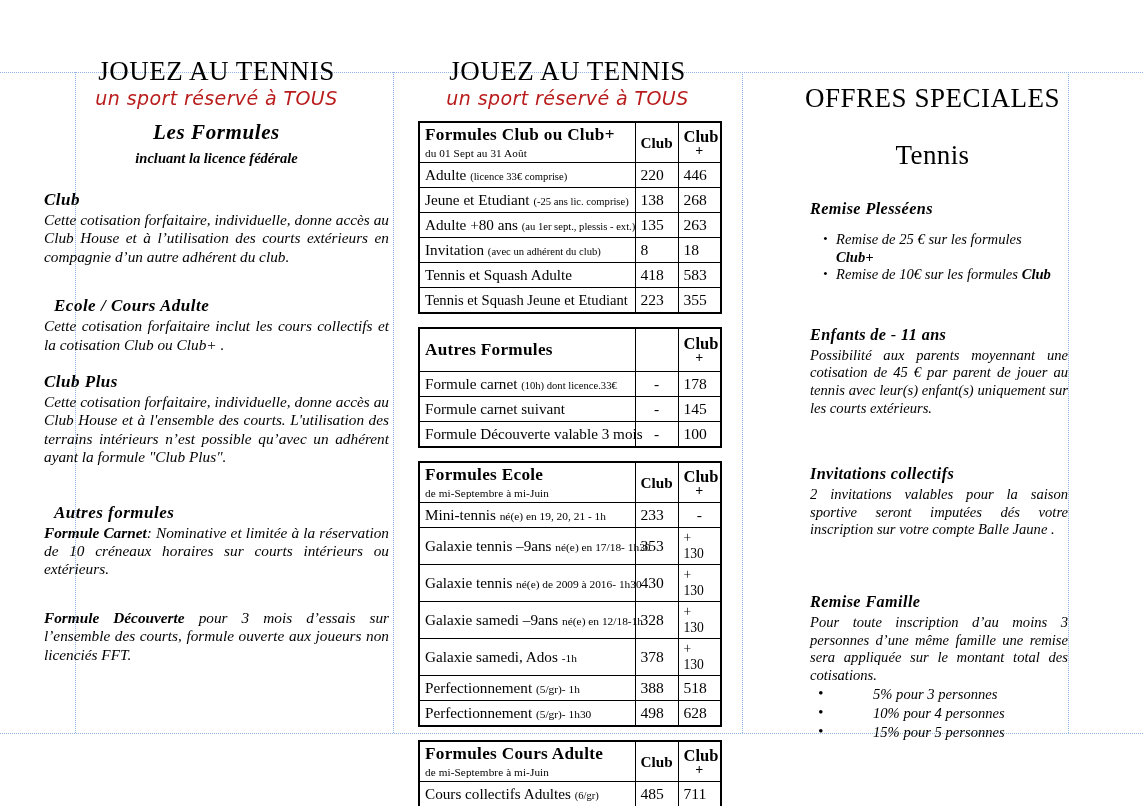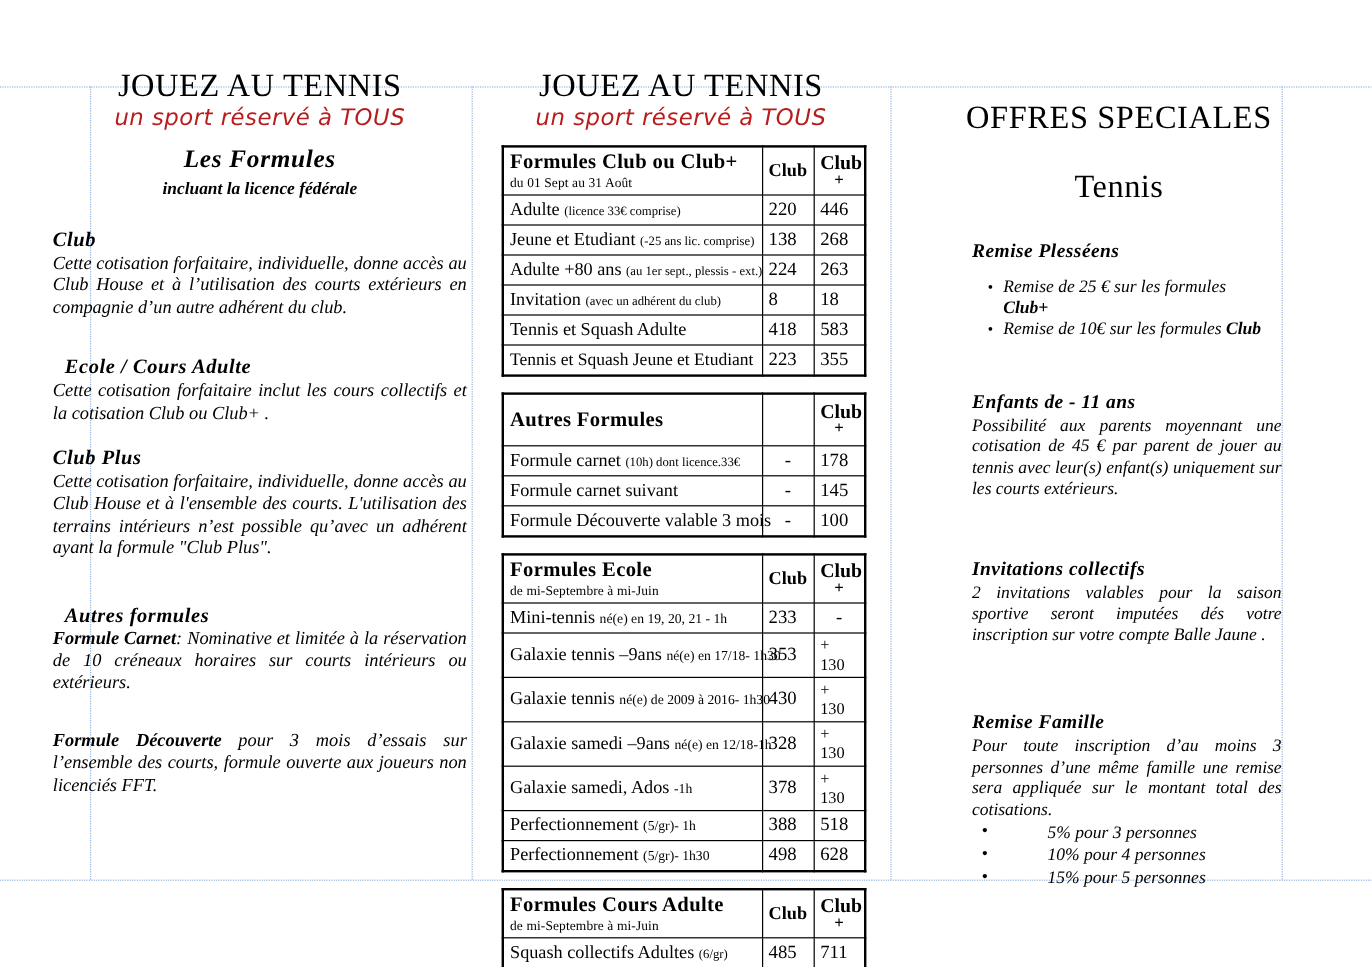--- a/index.html
+++ b/index.html
@@ -253,21 +253,21 @@
           <td class="num">220</td>
           <td class="num">446</td>
         </tr>
       <tr>
           <td class="rowlbl"><span>Jeune et Etudiant </span><span class="tiny">(-25 ans lic. comprise)</span></td>
           <td class="num">138</td>
           <td class="num">268</td>
         </tr>
       <tr>
           <td class="rowlbl"><span>Adulte +80 ans </span><span class="tiny">(au 1er sept., plessis - ext.)</span></td>
-          <td class="num">224</td>
+          <td class="num">135</td>
           <td class="num">263</td>
         </tr>
       <tr>
           <td class="rowlbl"><span>Invitation </span><span class="tiny">(avec un adhérent du club)</span></td>
           <td class="num">8</td>
           <td class="num">18</td>
         </tr>
       <tr>
           <td class="rowlbl"><span>Tennis et Squash Adulte</span><span class="tiny"></span></td>
           <td class="num">418</td>
@@ -385,21 +385,21 @@
           <span class="t-big">Formules Cours Adulte</span>
           <span class="t-small">de mi-Septembre à mi-Juin</span>
         </td>
         <td class="hd">Club</td>
         <td class="hd">
           <span class="plus-lbl">Club</span>
           <span class="plus-lbl" style="display:block;font-size:14px;line-height:13px;">+</span>
         </td>
       </tr>
       <tr>
-          <td class="rowlbl"><span>Squash collectifs Adultes </span><span class="tiny">(6/gr)</span></td>
+          <td class="rowlbl"><span>Cours collectifs Adultes </span><span class="tiny">(6/gr)</span></td>
           <td class="num">485</td>
           <td class="num">711</td>
         </tr>
 
     </tbody>
   </table>
 
 </div>
 
 <div class="abs col-title" style="left:790px;top:83px;width:285px;">OFFRES SPECIALES</div>

